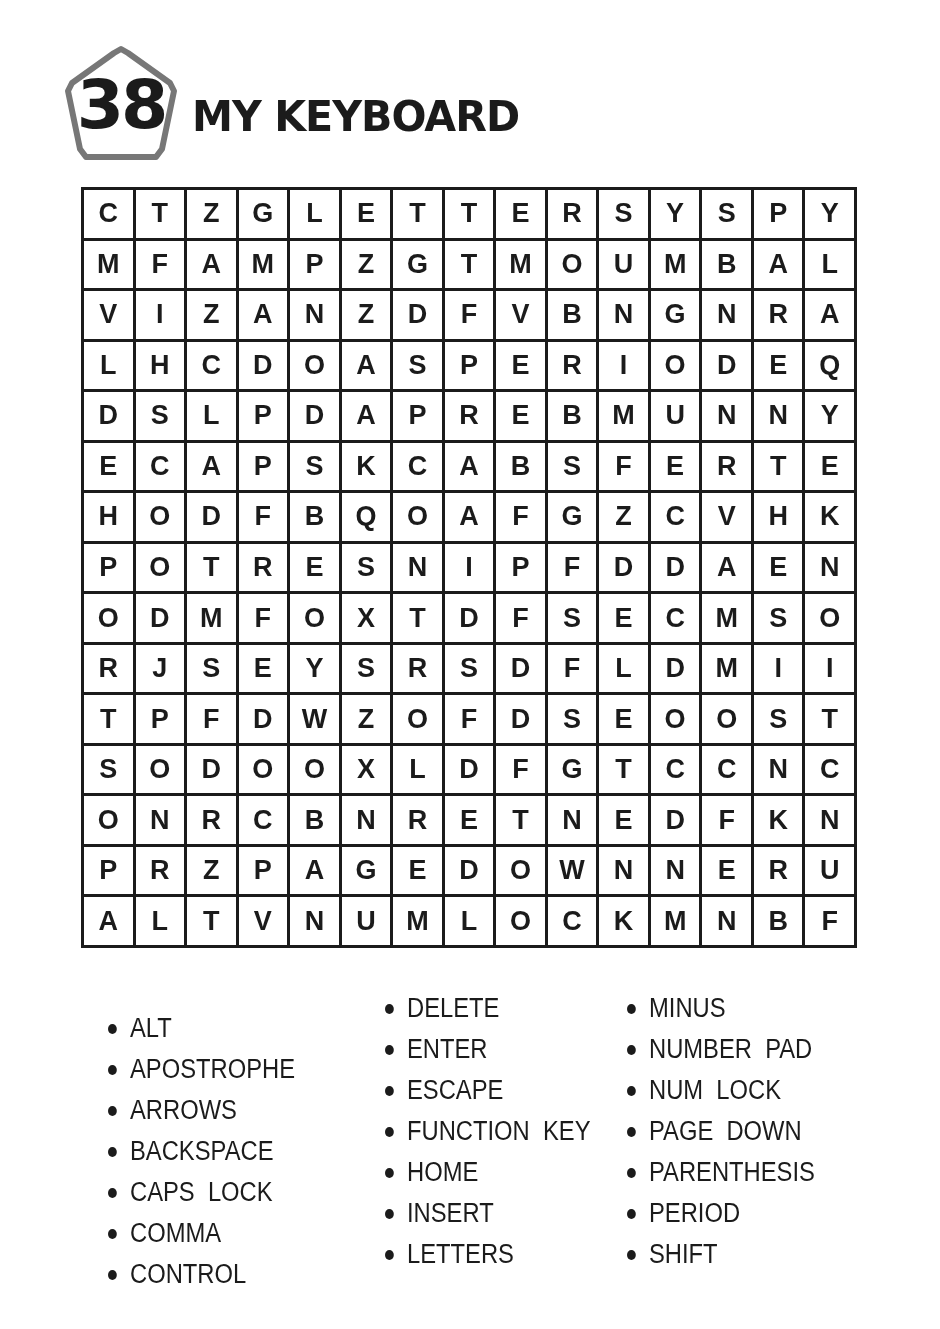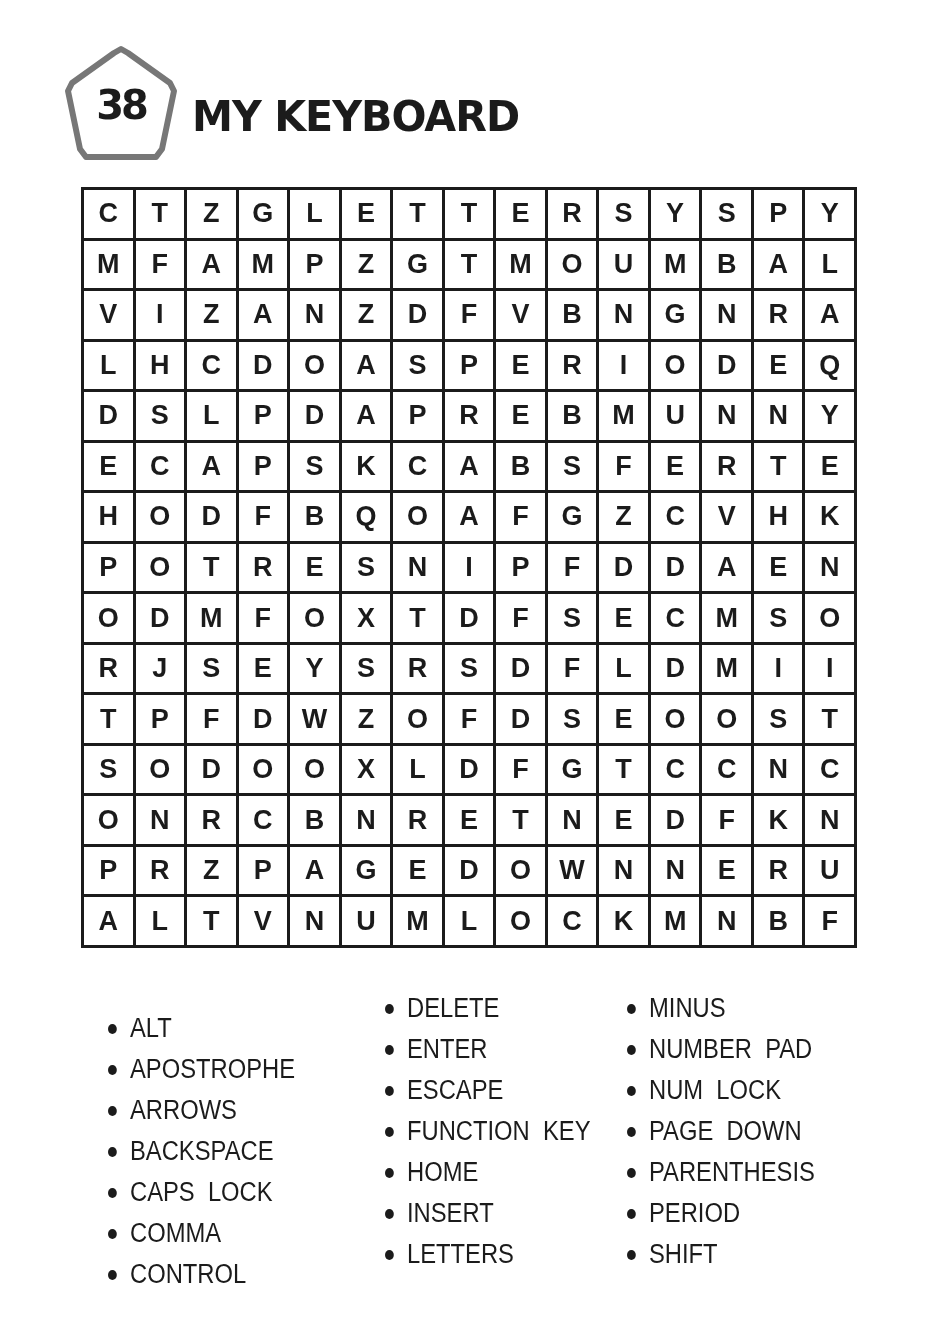--- a/index.html
+++ b/index.html
@@ -1,19 +1,19 @@
 <!DOCTYPE html>
 <html><head>
 <meta charset="utf-8">
 <style>
   html, body { margin: 0; padding: 0; background: #ffffff; }
   body { width: 940px; height: 1329px; position: relative; overflow: hidden; font-family: "Liberation Sans", sans-serif; color: #1a1a1a; }
   .badge { position: absolute; left: 64px; top: 45px; width: 114px; height: 120px; }
   .badge svg { position: absolute; left: 0; top: 0; }
-  .badge-num { position: absolute; left: 0; top: 30px; width: 114px; text-align: center; font-family: "DejaVu Sans", sans-serif; font-weight: bold; font-size: 40px; letter-spacing: -3px; line-height: 60px; color: #1b1b1b; }
+  .badge-num { position: absolute; left: 0; top: 30px; width: 114px; text-align: center; font-family: "DejaVu Sans", sans-serif; font-weight: bold; font-size: 68px; letter-spacing: -3px; line-height: 60px; color: #1b1b1b; }
   .title { position: absolute; left: 192px; top: 90px; font-family: "DejaVu Sans", sans-serif; font-weight: bold; font-size: 42px; line-height: 54px; color: #1b1b1b; letter-spacing: -1px; transform: scaleX(0.98); transform-origin: left; }
   .grid { position: absolute; left: 81px; top: 187px; width: 776px; height: 761px; border: 3px solid #1b1b1b; box-sizing: border-box; display: grid; grid-template-columns: repeat(15, 1fr); grid-template-rows: repeat(15, 1fr); background: #1b1b1b; gap: 3px; }
   .cell { background: #ffffff; display: flex; align-items: center; justify-content: center; font-family: "Liberation Sans", sans-serif; font-weight: bold; font-size: 27px; color: #1b1b1b; cursor: pointer; user-select: none; }
   .words { position: absolute; top: 988px; left: 0; width: 940px; height: 300px; }
   .col { position: absolute; top: 0; }
   .col1 { left: 108px; margin-top: 20px; } .col2 { left: 385px; } .col3 { left: 627px; }
   .word { height: 41px; display: flex; align-items: center; font-family: "Liberation Sans", sans-serif; font-size: 27px; color: #1b1b1b; transform: scaleX(0.88); transform-origin: left; white-space: pre; }
   .bullet { width: 10px; height: 10px; border-radius: 50%; background: #1b1b1b; margin-right: 15px; flex: none; }
 </style>
 </head>

